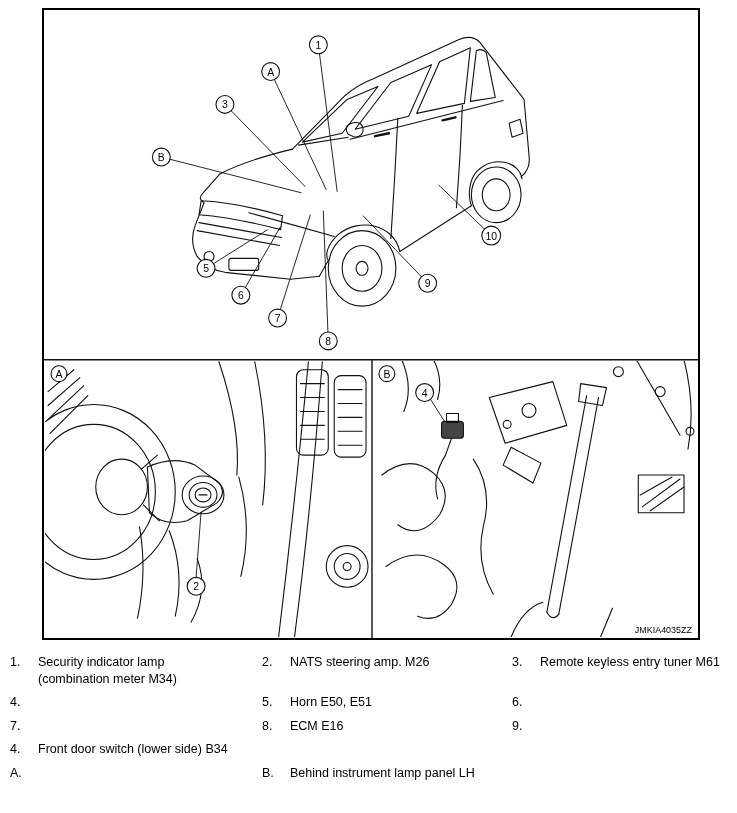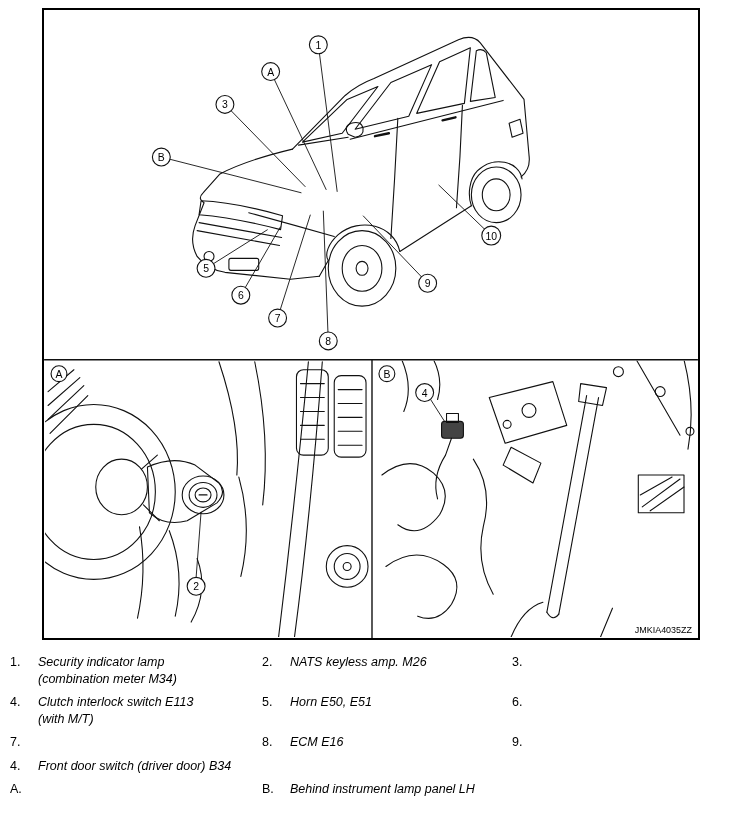--- a/index.html
+++ b/index.html
@@ -14,21 +14,21 @@
   .co circle{fill:#fff;stroke:#111;stroke-width:1.1;}
   .co text{font:10.5px "Liberation Sans",sans-serif;fill:#000;text-anchor:middle;}
   .code-text{font:9px "Liberation Sans",sans-serif;fill:#000;text-anchor:end;}
   .legend{position:absolute;left:10px;top:654px;right:6px;font-size:12.5px;line-height:1.32;}
   .legend-row{display:flex;align-items:flex-start;margin-bottom:7px;}
   .li{display:flex;align-items:flex-start;}
   .w1{width:252px;flex:none;}
   .w2{width:250px;flex:none;}
   .w3{flex:1;}
   .num{width:28px;flex:none;}
-  .txt{white-space:pre-line;font-style:italic;}
+  .txt{white-space:pre-line;}
 </style>
 </head>
 <body>
 
 <div class="page">
 
   <div class="figure">
     <svg viewBox="0 0 658 632">
 
       <g>
@@ -221,31 +221,30 @@
 
   <div class="legend">
     <div class="legend-row">
       <div class="li w1">
           <span class="num">1.</span>
           <span class="txt">Security indicator lamp
 (combination meter M34)</span>
         </div>
       <div class="li w2">
           <span class="num">2.</span>
-          <span class="txt">NATS keyless amp. M26</span>
+          <span class="txt">NATS steering amp. M26</span>
         </div>
       <div class="li w3">
           <span class="num">3.</span>
+          <span class="txt">Remote keyless entry tuner M61</span>
         </div>
     </div>
     <div class="legend-row">
       <div class="li w1">
           <span class="num">4.</span>
-          <span class="txt">Clutch interlock switch E113
-(with M/T)</span>
         </div>
       <div class="li w2">
           <span class="num">5.</span>
           <span class="txt">Horn E50, E51</span>
         </div>
       <div class="li w3">
           <span class="num">6.</span>
         </div>
     </div>
     <div class="legend-row">
@@ -256,21 +255,21 @@
           <span class="num">8.</span>
           <span class="txt">ECM E16</span>
         </div>
       <div class="li w3">
           <span class="num">9.</span>
         </div>
     </div>
     <div class="legend-row">
       <div class="li w1">
           <span class="num">4.</span>
-          <span class="txt">Front door switch (driver door) B34</span>
+          <span class="txt">Front door switch (lower side) B34</span>
         </div>
     </div>
     <div class="legend-row">
       <div class="li w1">
           <span class="num">A.</span>
         </div>
       <div class="li w2">
           <span class="num">B.</span>
           <span class="txt">Behind instrument lamp panel LH</span>
         </div>

